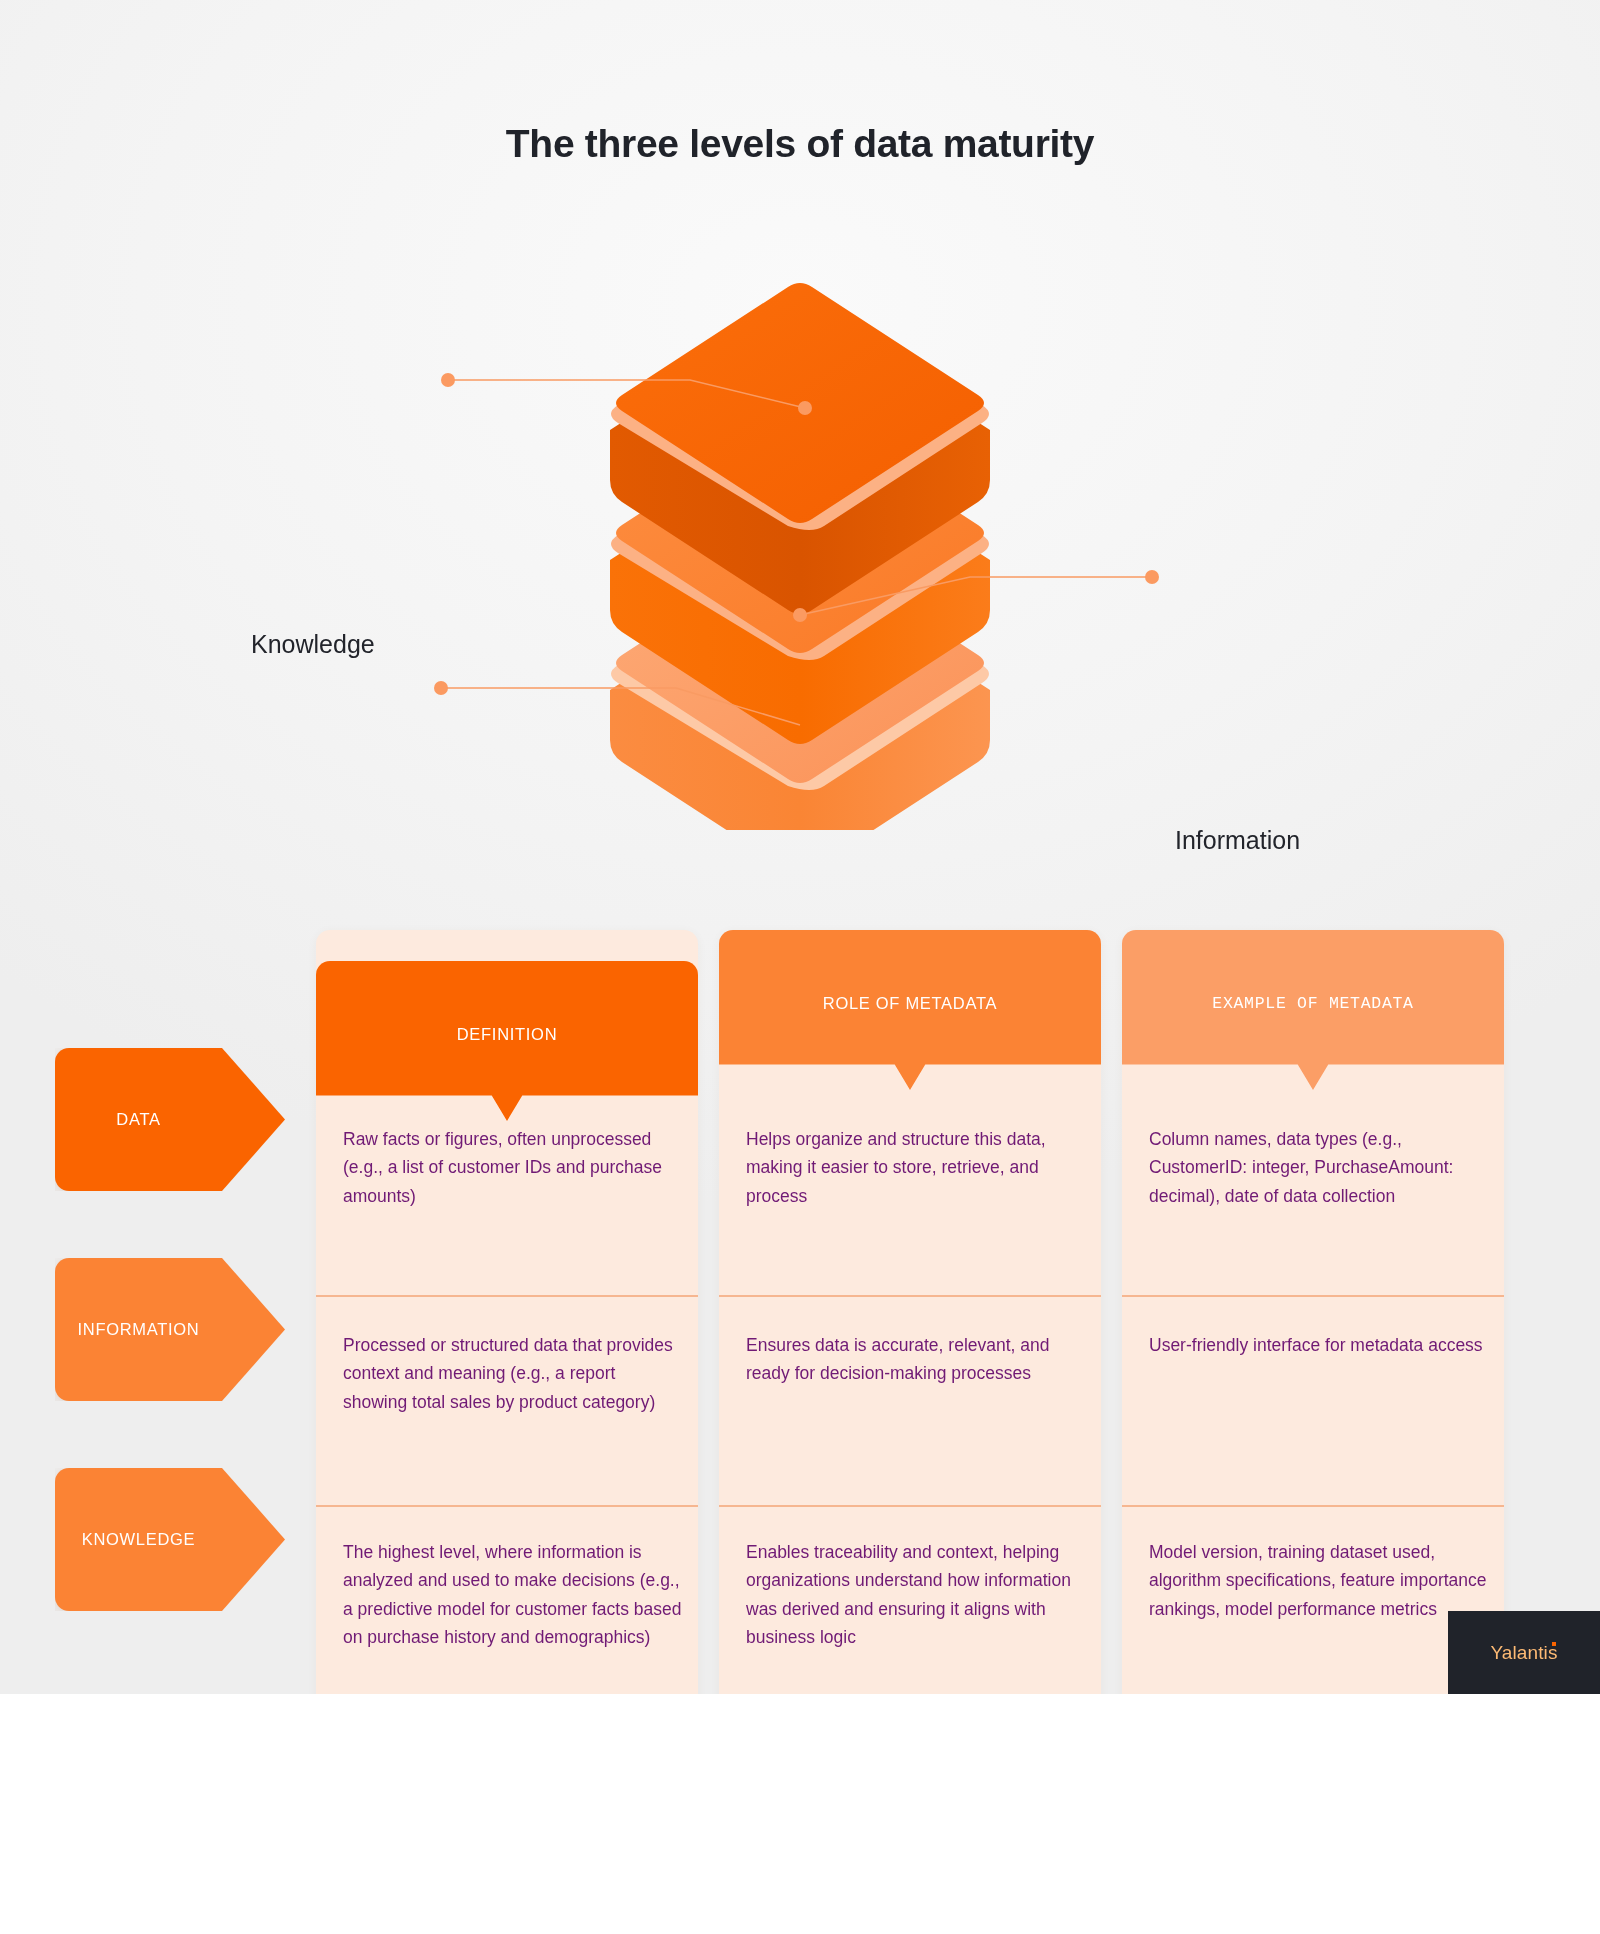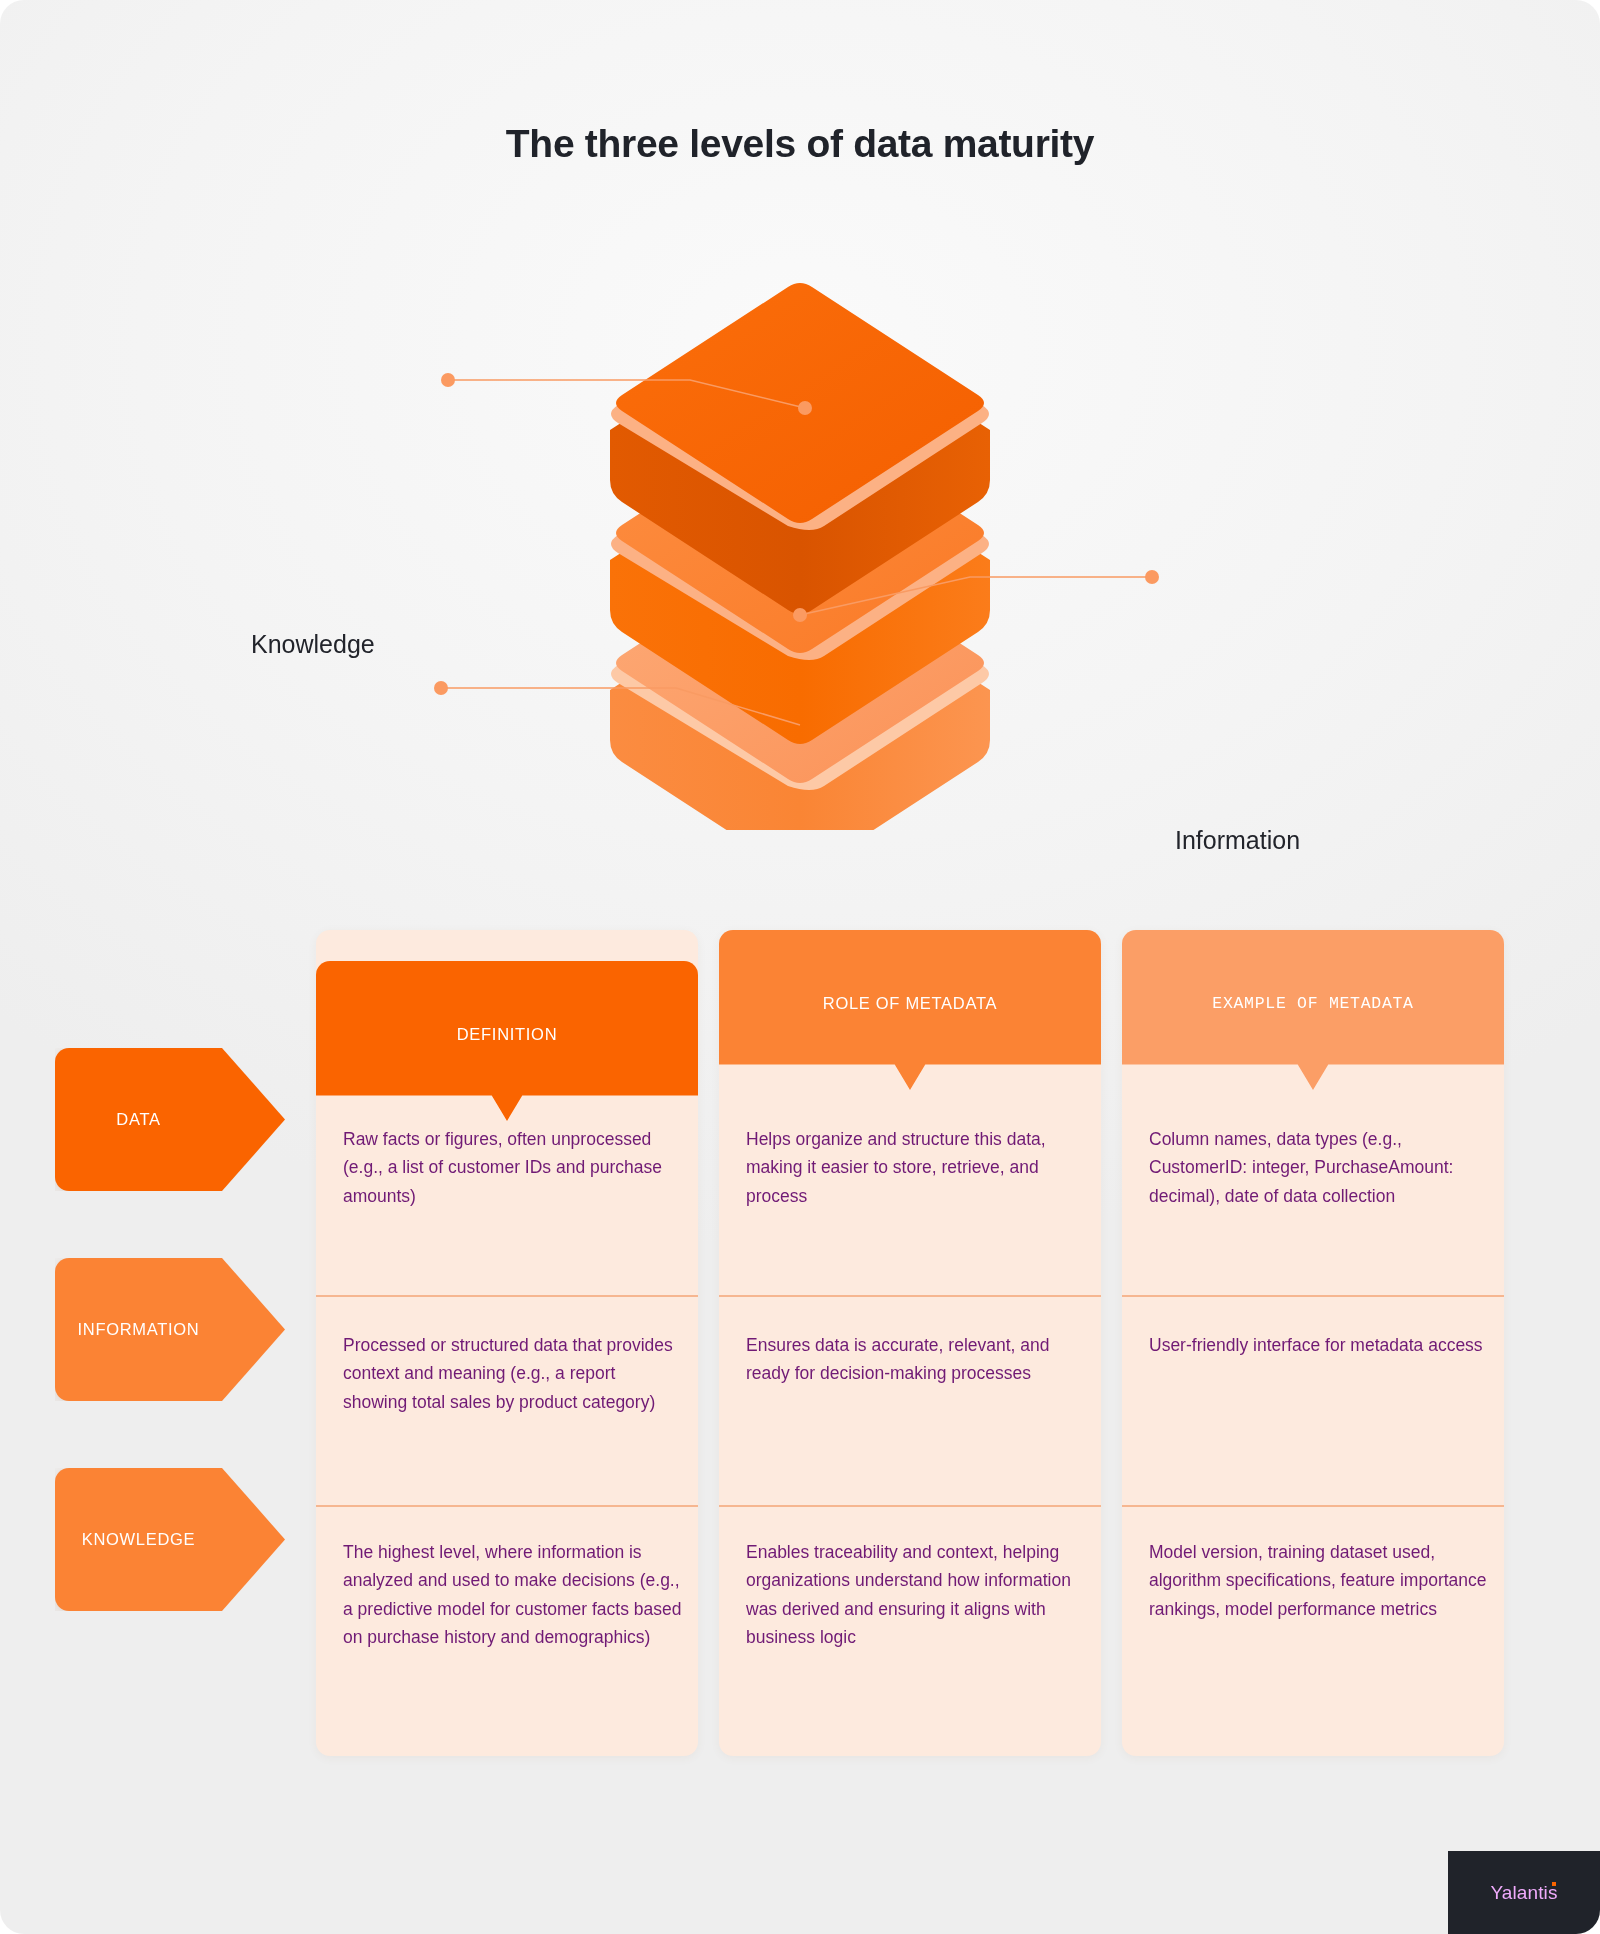--- a/index.html
+++ b/index.html
@@ -7,25 +7,24 @@
     padding: 0;
     background: #ffffff;
   }
   body {
     font-family: "Liberation Sans", "DejaVu Sans", sans-serif;
     -webkit-font-smoothing: antialiased;
   }
   .page {
     position: relative;
     width: 1600px;
-    height: 1934px;
+    height: 1694px;
     overflow: hidden;
     background:
       radial-gradient(ellipse 1200px 900px at 50% 18%, #fafafa 0%, #f4f4f4 55%, #eeeeee 100%);
-    border-radius: 24px;
   }
 
   
   .title {
     position: absolute;
     top: 122px;
     left: 0;
     width: 1600px;
     text-align: center;
     font-size: 39px;
@@ -156,21 +155,21 @@
     bottom: 0;
     width: 152px;
     height: 83px;
     background: #20232a;
     display: flex;
     align-items: center;
     justify-content: center;
   }
   .footer-logo .logo-text {
     position: relative;
-    color: #f0abfc;
+    color: #fdba74;
     font-size: 19px;
     letter-spacing: 0.1px;
   }
   .footer-logo .logo-dot {
     position: absolute;
     right: 1.5px;
     top: 0px;
     width: 4.5px;
     height: 4.5px;
     background: #fa6400;

